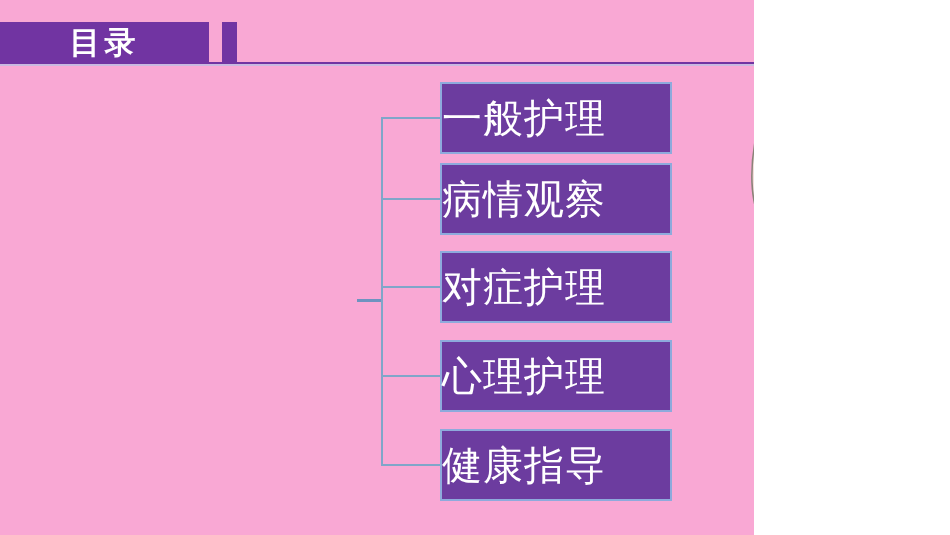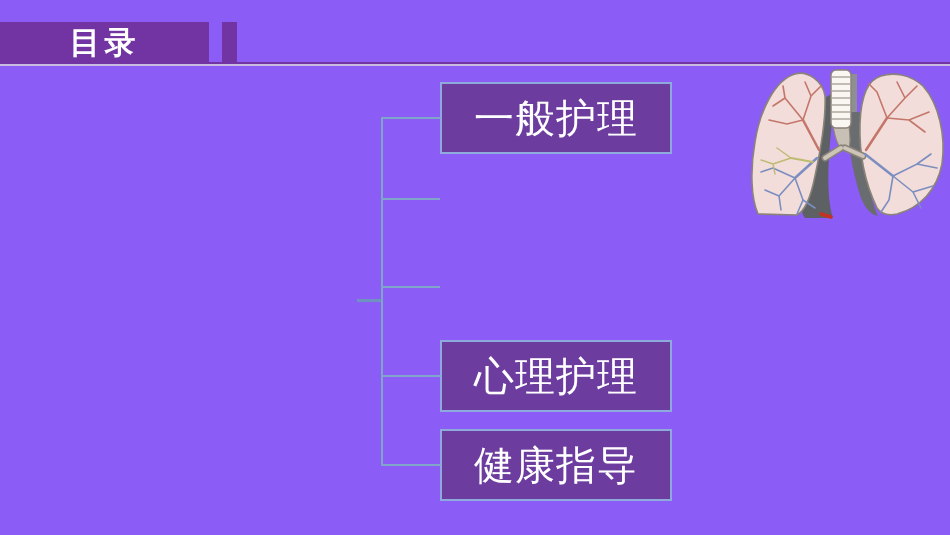--- a/index.html
+++ b/index.html
@@ -1,17 +1,17 @@
 <!DOCTYPE html>
 <html style="--banner-purple: #7134A2; --node-purple: #6C3C9F; --node-border-blue: #8EAADC; --connector-blue: #7FA6C9; --root-link-blue: #6E93C0; --divider-light: #C9BAE0; --text-white: #FFFFFF; --lung-pink: #F2DDDA; --lung-outline: #8A8379; --shadow-gray: #5E6163; --artery-red: #C4766A; --vein-blue: #7C8EC0; --airway-yellow: #BEBB72;"><head>
 <meta charset="utf-8">
 <style>
   html,body{margin:0;padding:0;background:#fff;}
   .slide{
-    position:relative;width:950px;height:535px;background:#8b5cf6;overflow:hidden;
+    position:relative;width:754px;height:535px;background:#f9a8d4;overflow:hidden;
     font-family:"Liberation Sans","DejaVu Sans",sans-serif;
   }
   
   .banner{
     position:absolute;left:0;top:22px;width:209px;height:40px;
     background:var(--banner-purple,#7134A2);
     display:flex;align-items:center;justify-content:center;
   }
   .banner-text{
     color:var(--text-white,#fff);font-size:31px;font-weight:bold;letter-spacing:4px;line-height:1;
@@ -26,21 +26,21 @@
   }
   .divider-light{
     position:absolute;left:0;top:64px;width:950px;height:2px;
     background:var(--divider-light,#C9BAE0);
   }
   
   .node{
     position:absolute;box-sizing:border-box;
     background:var(--node-purple,#6C3C9F);
     border:2px solid var(--node-border-blue,#8EAADC);
-    display:flex;align-items:center;justify-content:center;
+    display:flex;align-items:center;justify-content:flex-start;
     color:var(--text-white,#fff);
   }
   .root-node{left:176px;top:243px;width:182px;height:114px;font-size:42px;}
   .child-node{left:440px;width:232px;height:72px;font-size:40px;letter-spacing:1px;}
   .n0{top:82px;} .n1{top:163px;} .n2{top:251px;} .n3{top:340px;} .n4{top:429px;}
   
   .conn{position:absolute;background:var(--connector-blue,#7FA6C9);}
   .spine{left:381px;top:117px;width:2px;height:349px;}
   .branch{left:381px;width:59px;height:2px;}
   .b0{top:117px;} .b1{top:198px;} .b2{top:286px;} .b3{top:375px;} .b4{top:464px;}
@@ -63,20 +63,26 @@
   <div class="conn root-link"></div>
   <div class="conn spine"></div>
   <div class="conn branch b0"></div>
   <div class="conn branch b1"></div>
   <div class="conn branch b2"></div>
   <div class="conn branch b3"></div>
   <div class="conn branch b4"></div>
 
   <div class="node child-node n0">
     <span>一般护理</span>
+  </div>
+  <div class="node child-node n1">
+    <span>病情观察</span>
+  </div>
+  <div class="node child-node n2">
+    <span>对症护理</span>
   </div>
   <div class="node child-node n4">
     <span>健康指导</span>
   </div>
   <div class="node child-node n3">
     <span>心理护理</span>
   </div>
 
   <svg class="lungs" viewBox="0 0 205 152" aria-hidden="true">
 

